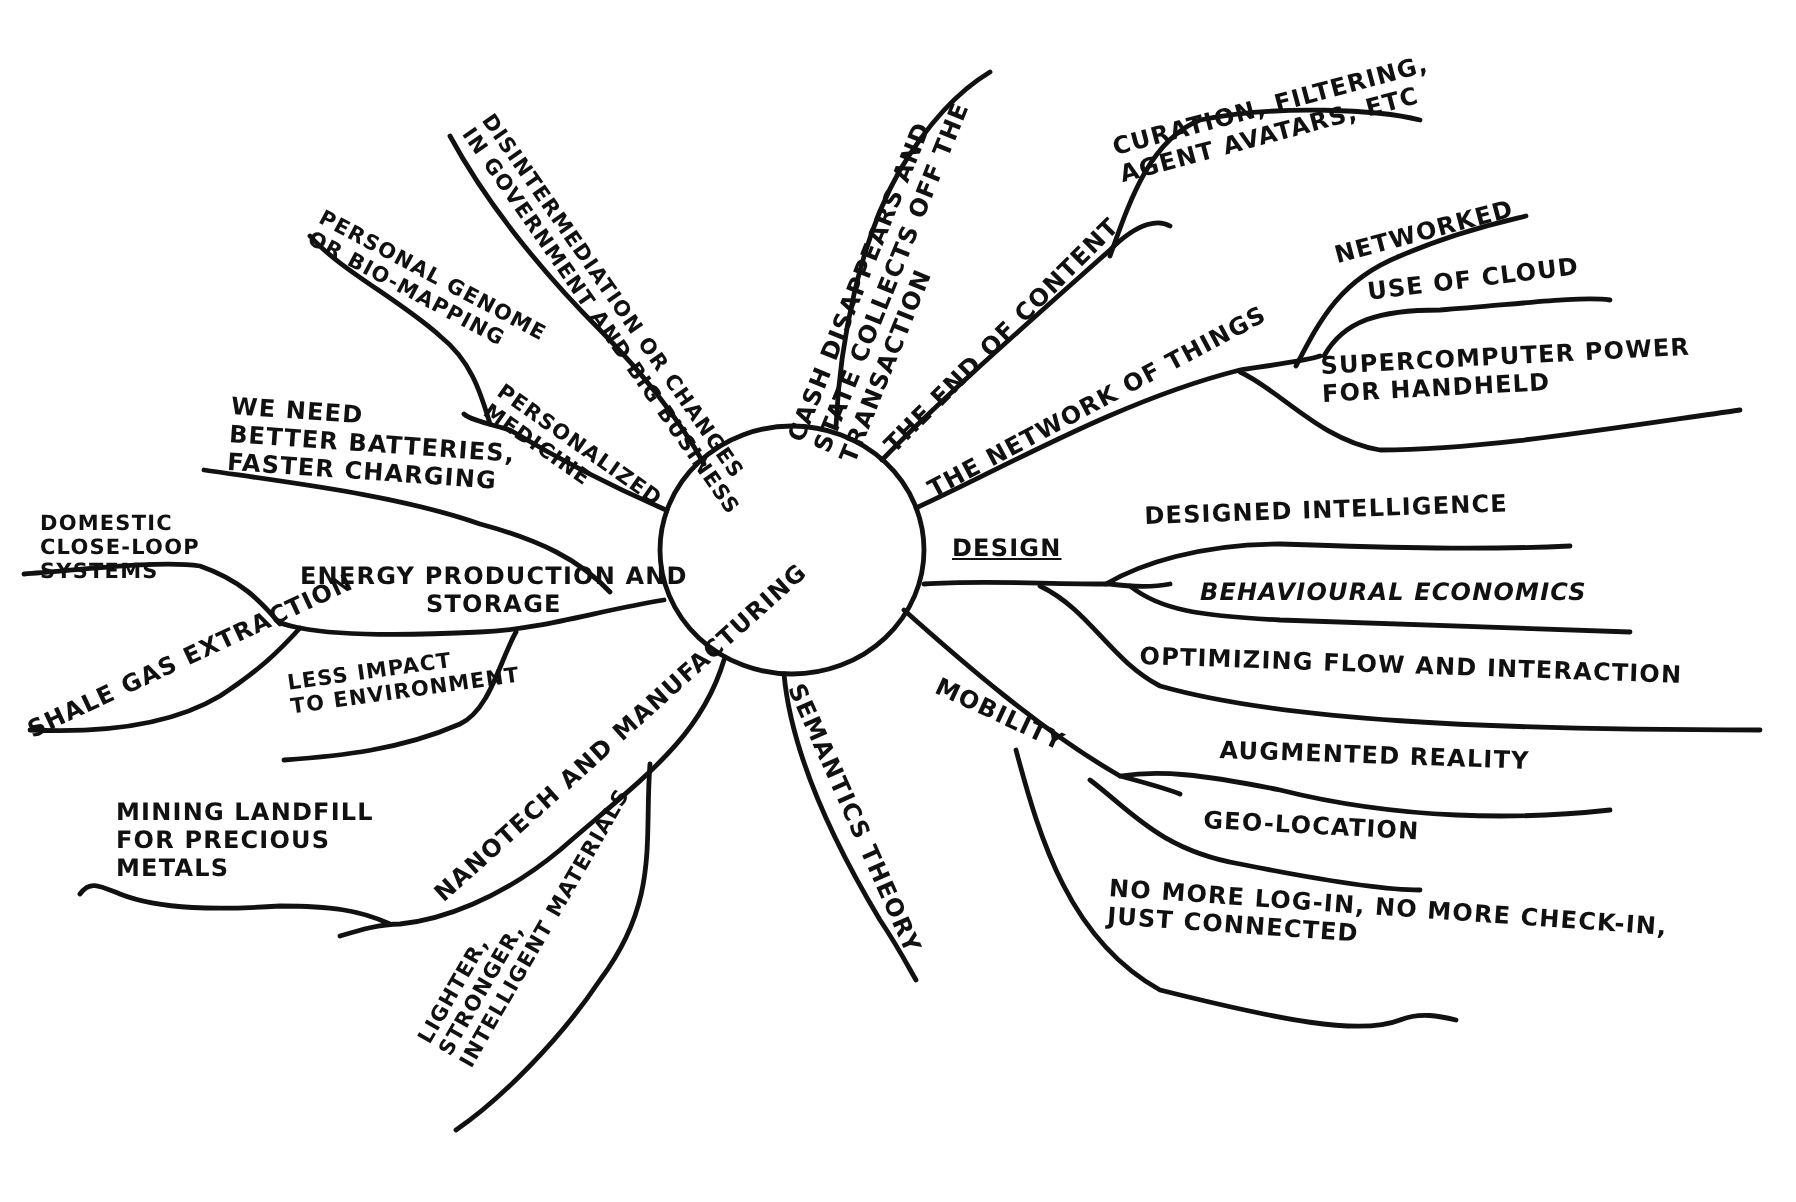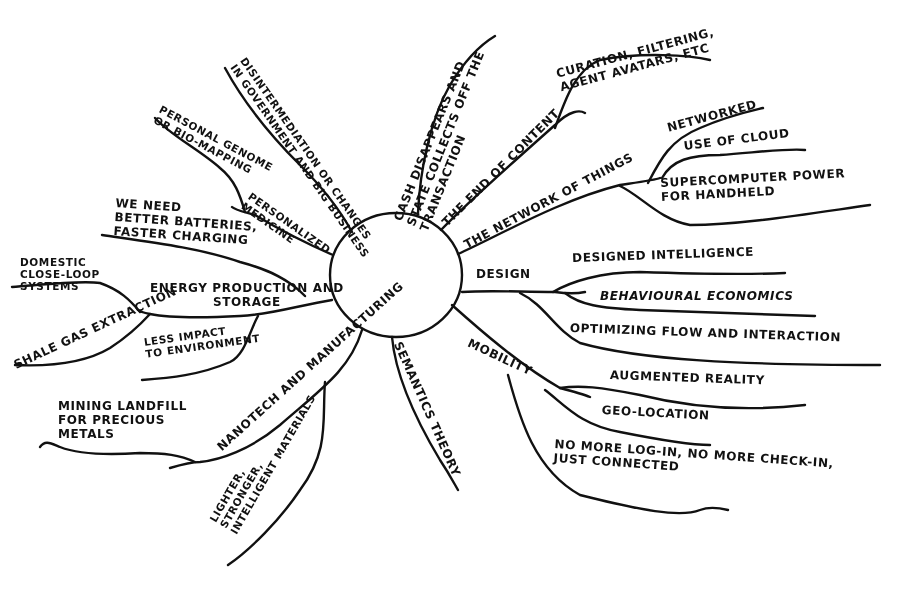--- a/index.html
+++ b/index.html
@@ -77,21 +77,21 @@
 
   <div class="lbl md" style="left:462px; top:240px; transform:rotate(-28deg);">THE NETWORK OF THINGS</div>
 
   <div class="lbl md" style="left:666px; top:122px; transform:rotate(-15deg);">NETWORKED</div>
 
   <div class="lbl md" style="left:683px; top:140px; transform:rotate(-7deg);">USE OF CLOUD</div>
 
   <div class="lbl multi md" style="left:660px; top:177px; transform:rotate(-3deg);">SUPERCOMPUTER POWER
 FOR HANDHELD</div>
 
-  <div class="lbl md" style="left:476px; top:268px;">DESIGN</div>
+  <div class="lbl md" style="left:476px; top:268px;text-decoration:underline;">DESIGN</div>
 
   <div class="lbl md" style="left:572px; top:252px; transform:rotate(-2deg);">DESIGNED INTELLIGENCE</div>
 
   <div class="lbl md" style="left:600px; top:290px;font-style:italic;">BEHAVIOURAL ECONOMICS</div>
 
   <div class="lbl md" style="left:570px; top:322px; transform:rotate(2deg);">OPTIMIZING FLOW AND INTERACTION</div>
 
   <div class="lbl md" style="left:471px; top:337px; transform:rotate(25deg);">MOBILITY</div>
 
   <div class="lbl md" style="left:610px; top:369px; transform:rotate(2deg);">AUGMENTED REALITY</div>

